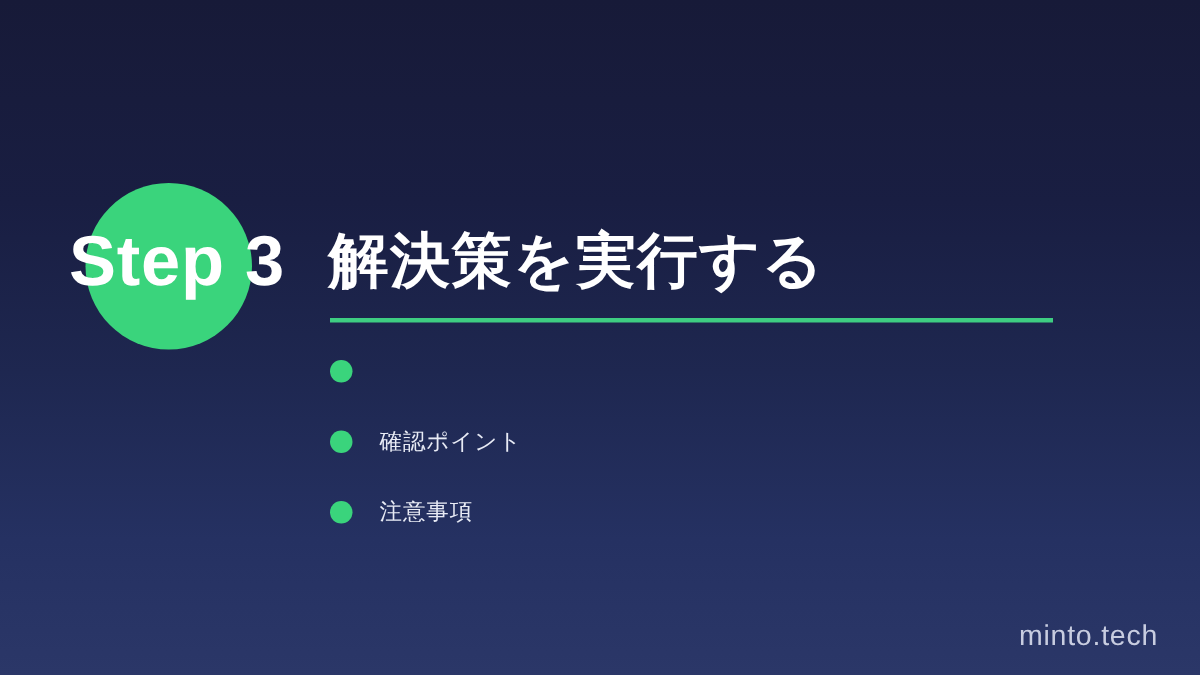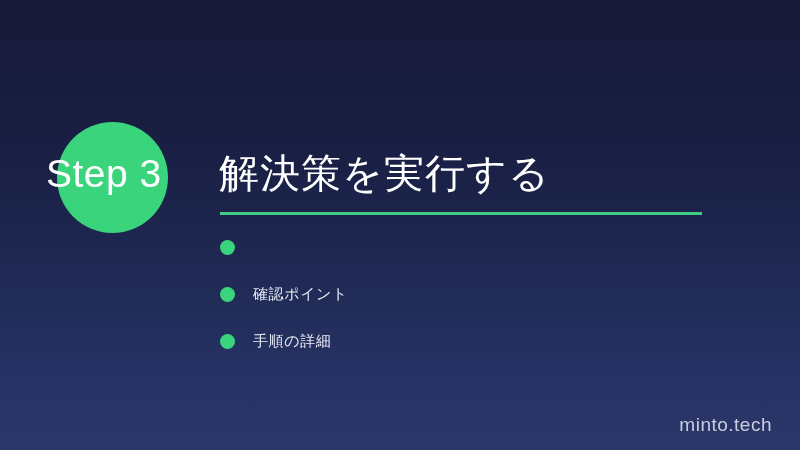--- a/index.html
+++ b/index.html
@@ -35,34 +35,34 @@
     background: #3ad47c;
   }
 
   .step-label {
     position: absolute;
     left: 46px;
     top: 151px;
     width: 160px;
     height: 46px;
     line-height: 46px;
-    font-size: 39px;
-    font-weight: normal;
+    font-size: 47px;
+    font-weight: bold;
     color: #ffffff;
     letter-spacing: 0.5px;
     white-space: nowrap;
   }
 
   
   .title {
     position: absolute;
     left: 219px;
     top: 146px;
     font-size: 40px;
-    font-weight: normal;
+    font-weight: bold;
     color: #ffffff;
     letter-spacing: 1px;
     white-space: nowrap;
   }
 
   
   .divider {
     position: absolute;
     left: 220px;
     top: 212px;
@@ -130,20 +130,20 @@
       <span class="bullet-dot"></span>
     </div>
 
     <div class="bullet-row">
       <span class="bullet-dot"></span>
       <span class="bullet-text">確認ポイント</span>
     </div>
 
     <div class="bullet-row">
       <span class="bullet-dot"></span>
-      <span class="bullet-text">手順の詳細</span>
+      <span class="bullet-text">注意事項</span>
     </div>
 
   </div>
 
   <div class="footer">minto.tech</div>
 
 </div>
 
 </body></html>

